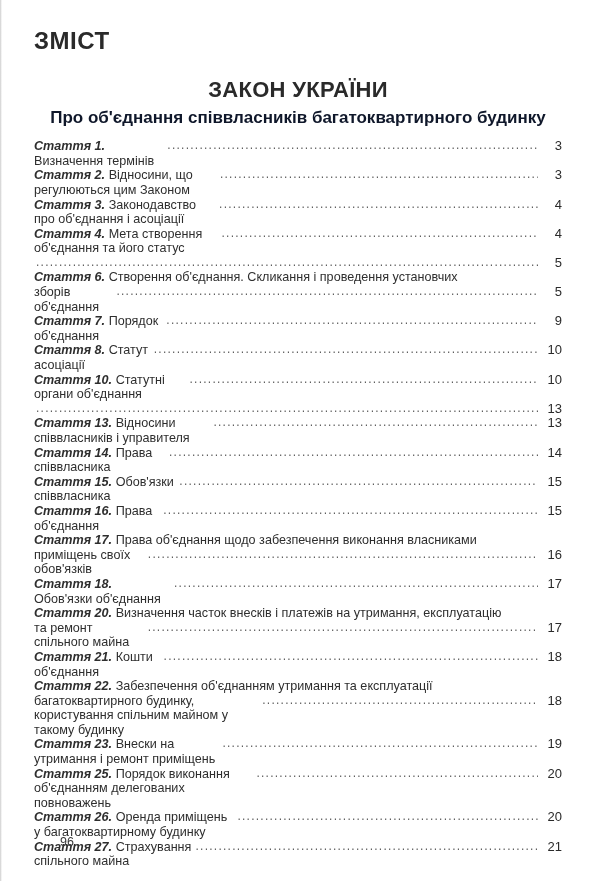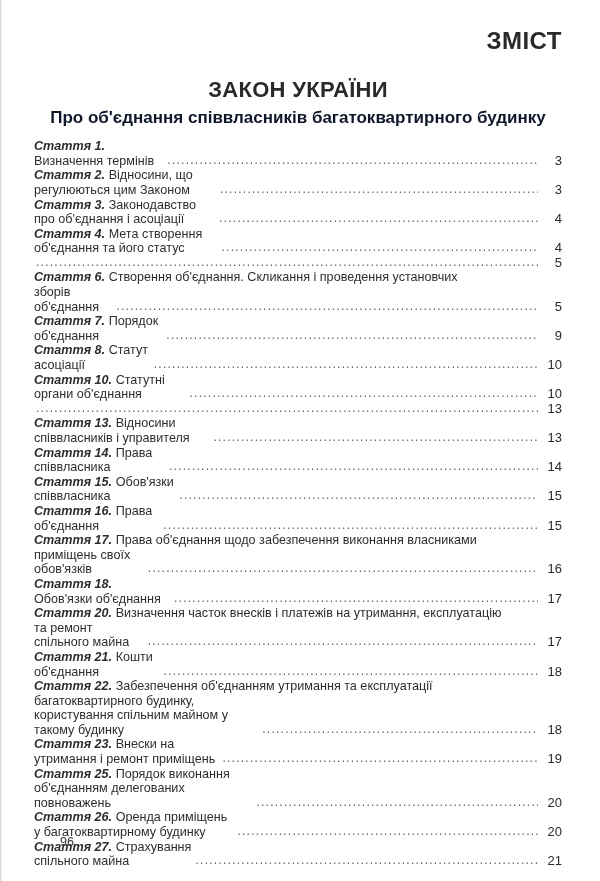--- a/index.html
+++ b/index.html
@@ -34,21 +34,21 @@
   .content {
     position: absolute;
     left: 34px;
     top: 0;
     width: 528px;
     height: 881px;
   }
 
   
   .doc-title {
-    text-align: right;
+    text-align: left;
     font-size: 24px;
     font-weight: bold;
     letter-spacing: 0.5px;
     color: #2a2a2a;
     margin: 0;
     padding-top: 28px;
     line-height: 1.1;
   }
 
   .law-block {
@@ -111,21 +111,21 @@
     white-space: nowrap;
   }
 
   .art-title {
     font-weight: normal;
   }
 
   
   .leader-line {
     display: flex;
-    align-items: flex-end;
+    align-items: flex-start;
     width: 100%;
   }
 
   .leader-text {
     flex: 0 1 auto;
     white-space: pre-wrap;
   }
 
   .leader-dots {
     flex: 1 1 auto;

